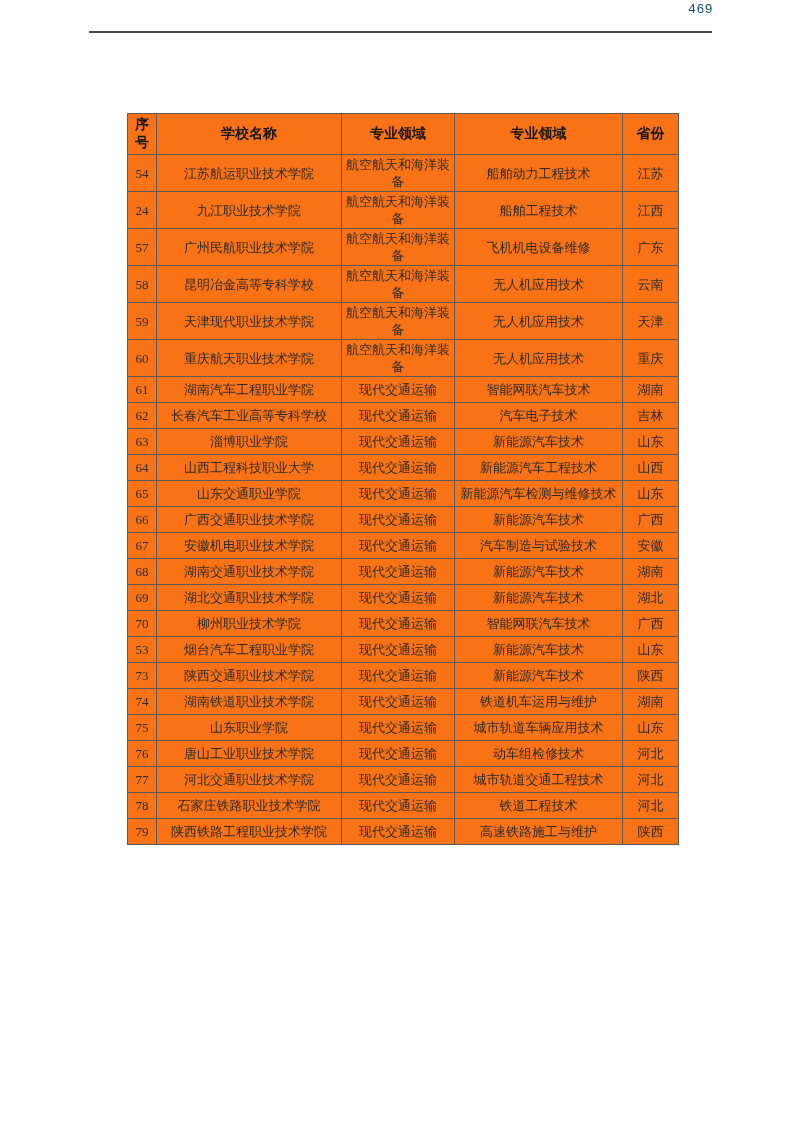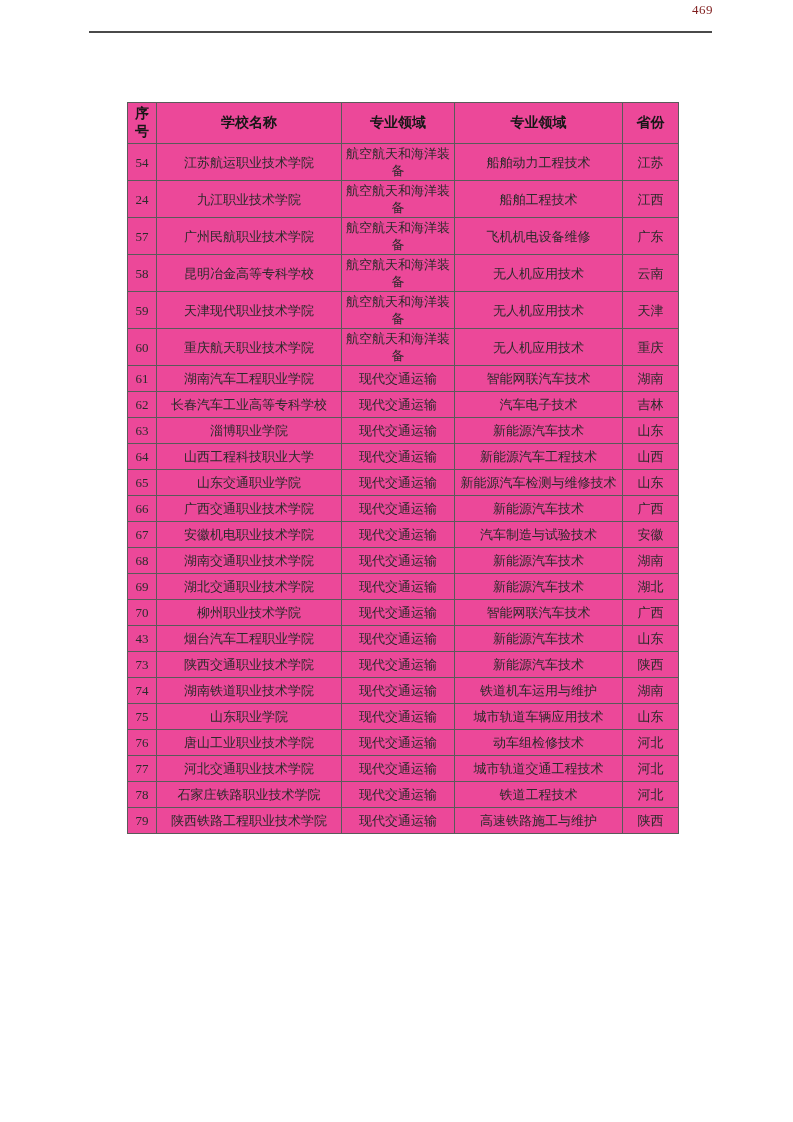--- a/index.html
+++ b/index.html
@@ -8,40 +8,40 @@
     position: relative;
     font-family: "Liberation Serif", "DejaVu Serif", serif;
     color: #2b2b2b;
     overflow: hidden;
   }
   .page-number {
     position: absolute;
     top: 2px;
     right: 80px;
     font-size: 13px;
-    font-family: Liberation Serif, serif;
-    color: #7f1d1d;
+    font-family: Liberation Mono, monospace;
+    color: #0c4a6e;
     letter-spacing: 0.5px;
   }
   .top-rule {
     position: absolute;
     left: 89px;
     top: 31px;
     width: 623px;
     height: 2px;
     background: #4a4a4a;
   }
   .doc-table {
     position: absolute;
     left: 127px;
-    top: 102px;
+    top: 113px;
     width: 551px;
     border-collapse: collapse;
     table-layout: fixed;
-    background: #ec4899;
+    background: #f97316;
   }
   .doc-table th, .doc-table td {
     border: 1px solid #5a5a5a;
     text-align: center;
     vertical-align: middle;
     overflow: hidden;
   }
   .doc-table thead tr { height: 32px; }
   .doc-table th {
     font-size: 14px;
@@ -192,21 +192,21 @@
     <td>湖北</td>
   </tr>
       <tr>
     <td>70</td>
     <td>柳州职业技术学院</td>
     <td>现代交通运输</td>
     <td>智能网联汽车技术</td>
     <td>广西</td>
   </tr>
       <tr>
-    <td>43</td>
+    <td>53</td>
     <td>烟台汽车工程职业学院</td>
     <td>现代交通运输</td>
     <td>新能源汽车技术</td>
     <td>山东</td>
   </tr>
       <tr>
     <td>73</td>
     <td>陕西交通职业技术学院</td>
     <td>现代交通运输</td>
     <td>新能源汽车技术</td>

